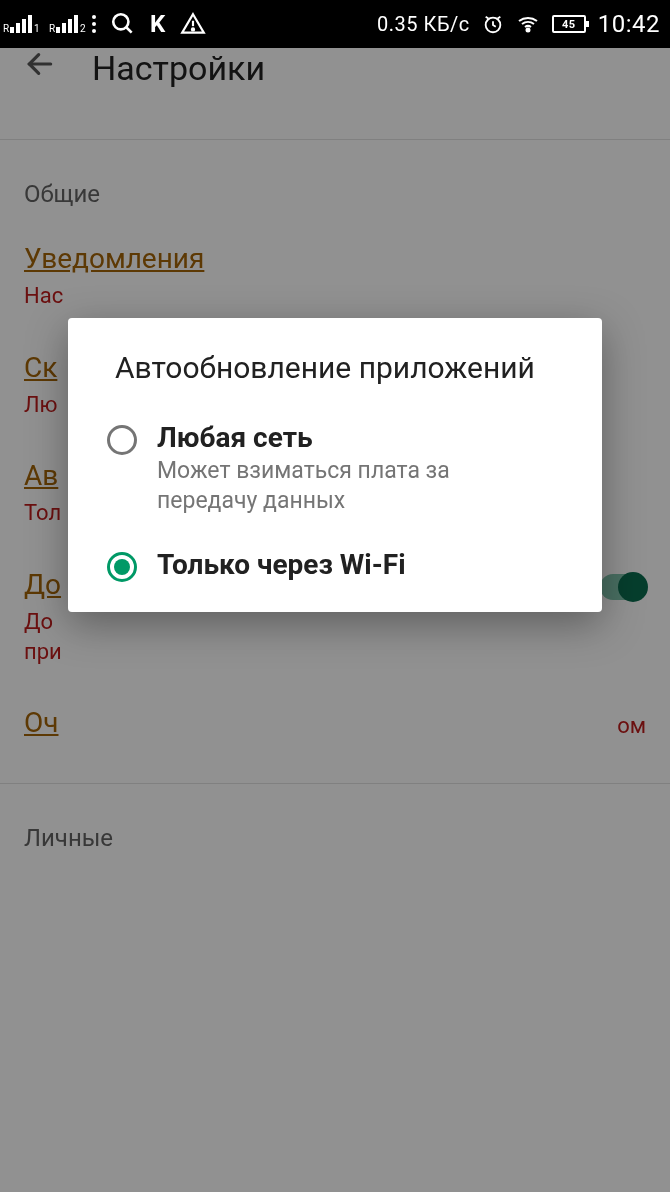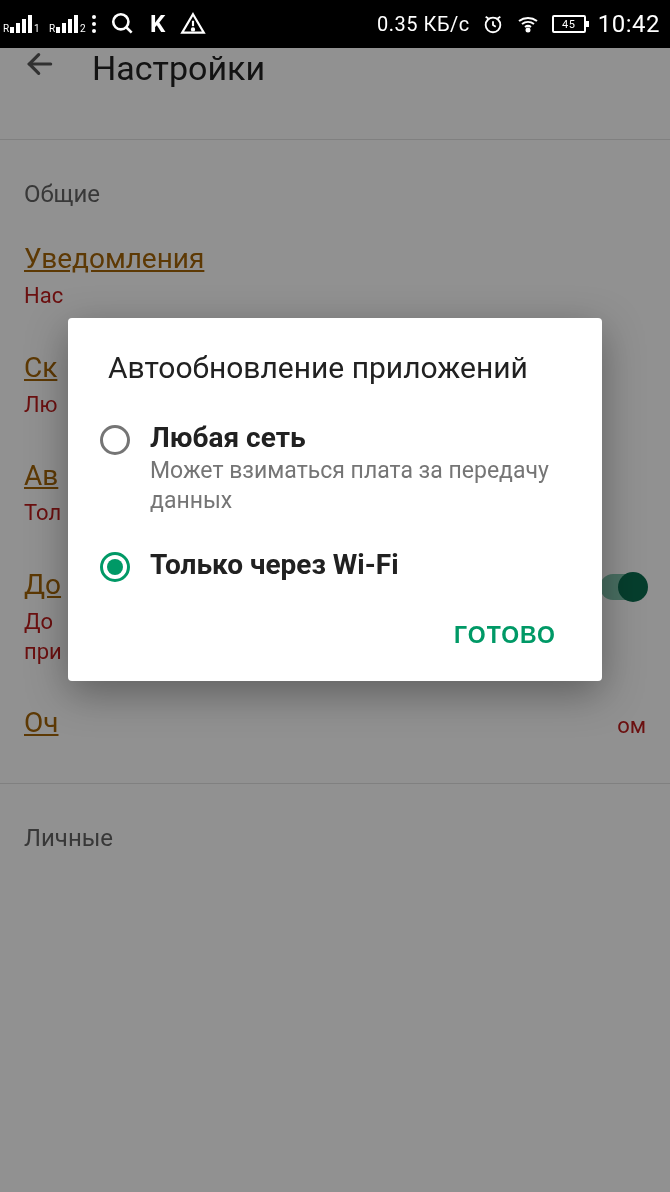--- a/index.html
+++ b/index.html
@@ -20,21 +20,21 @@
   .status-left { display: flex; align-items: center; gap: 14px; }
   .status-right { margin-left: auto; display: flex; align-items: center; gap: 12px; }
   .signal-group { display: flex; align-items: flex-end; gap: 2px; position: relative; }
   .signal-bar { width: 4px; background: #fff; }
   .signal-sub { font-size: 10px; position: absolute; bottom: -1px; left: -7px; }
   .signal-idx { font-size: 10px; position: absolute; bottom: -1px; right: -8px; }
   .status-icon { display: inline-flex; }
   .battery-box {
     width: 34px; height: 18px; border: 2px solid #fff; border-radius: 2px;
     display: inline-flex; align-items: center; justify-content: center;
-    position: relative; font-size: 11px; font-weight: 400;
+    position: relative; font-size: 11px; font-weight: 700;
   }
   .battery-box::after {
     content: ""; position: absolute; right: -5px; top: 4px;
     width: 3px; height: 6px; background: #fff;
   }
   .dots-vert { display:flex; flex-direction:column; gap:3px;}
   .dots-vert span{width:4px;height:4px;border-radius:50%;background:#fff;}
 
   
   .app-bar {
@@ -62,21 +62,21 @@
   }
 
   
   .scrim {
     position: absolute; inset: 0; background: rgba(0,0,0,0.42);
   }
   .dialog {
     position: absolute; left: 50%; top: 318px; transform: translateX(-50%);
     width: 534px; background: #fff; border-radius: 4px;
     box-shadow: 0 12px 40px rgba(0,0,0,0.35);
-    padding: 30px 4px 14px;
+    padding: 30px 11px 14px;
   }
   .dialog-title {
     font-size: 30px; color: #212121; padding: 0 36px 18px; line-height: 1.3;
   }
   .radio-option {
     display: flex; align-items: flex-start; gap: 20px;
     padding: 16px 36px 16px 28px; cursor: pointer;
   }
   .radio-outer {
     width: 30px; height: 30px; border: 3px solid #757575; border-radius: 50%;
@@ -228,16 +228,13 @@
   </div>
 
   <div class="radio-option">
     <div class="radio-outer checked"></div>
     <div class="radio-texts">
       <div class="label">Только через Wi-Fi</div>
     </div>
   </div>
 
 
-  <div class="dialog-actions">
-    <button class="dialog-button">ГОТОВО</button>
-  </div>
 </div>
 
 </body></html>

